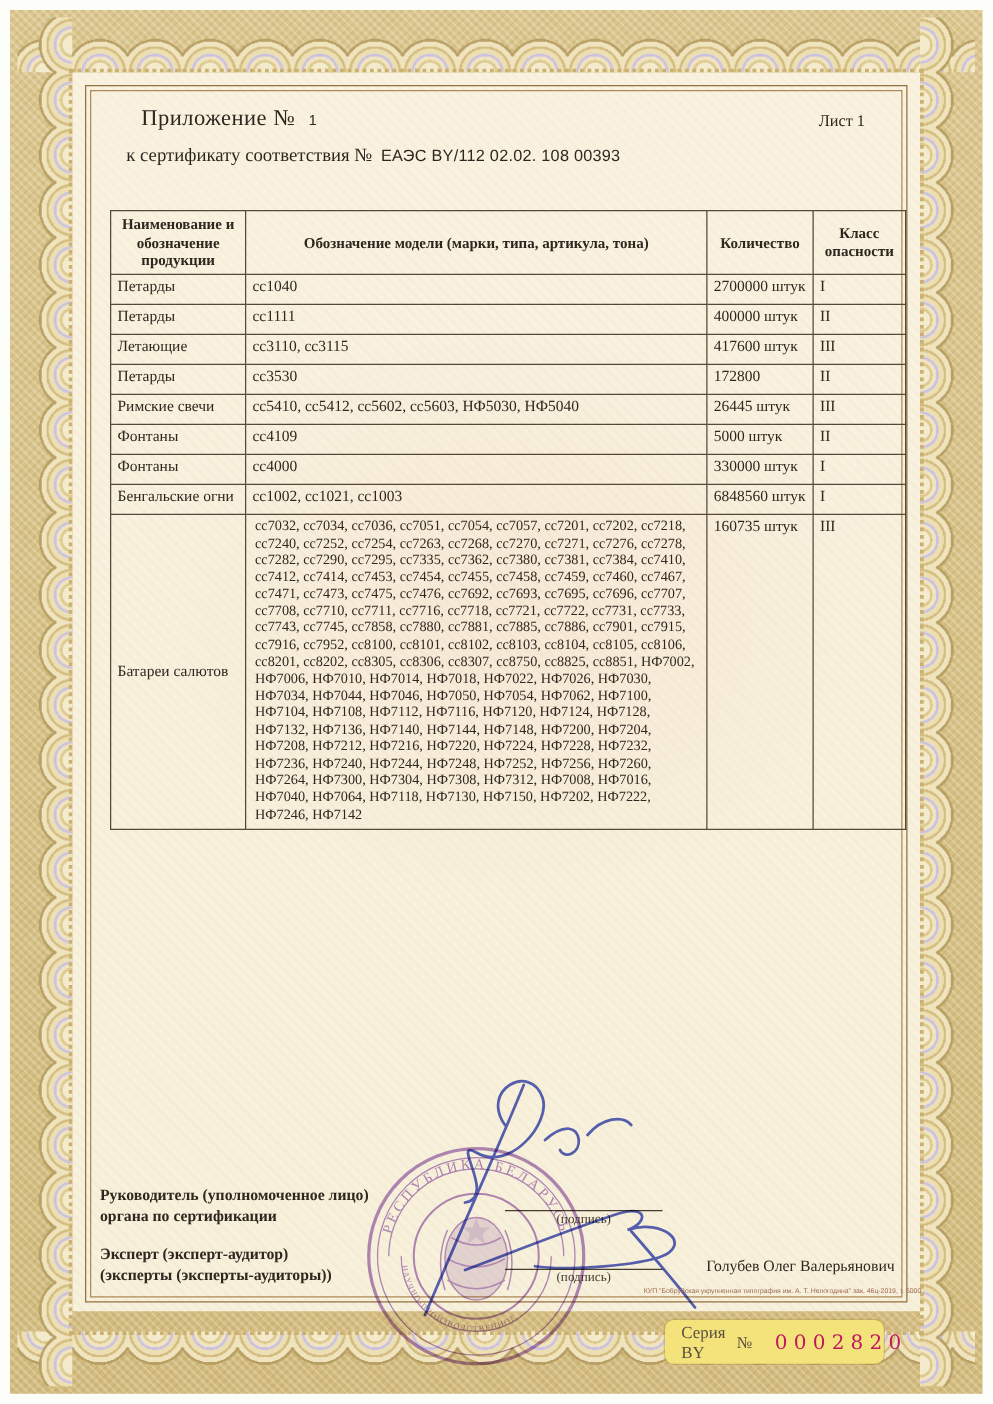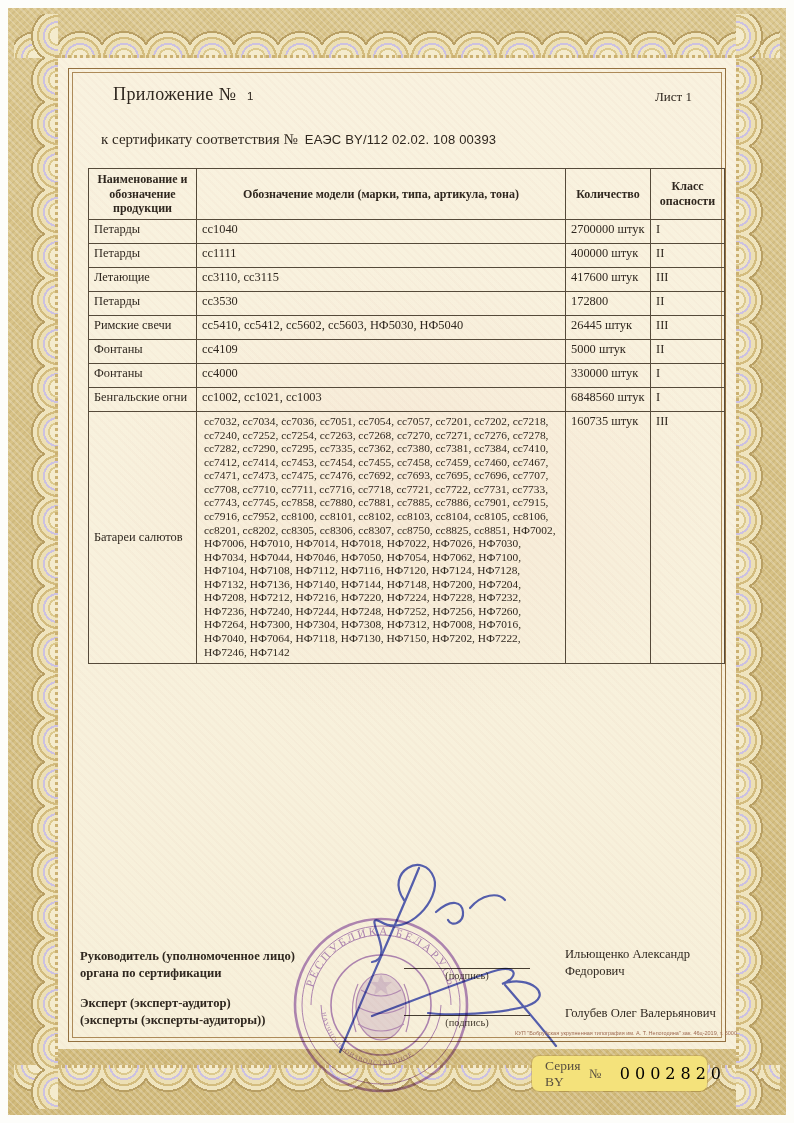--- a/index.html
+++ b/index.html
@@ -38,21 +38,21 @@
       linear-gradient(#f9f2df,#f7f0da);}
   .frame{position:absolute;left:68px;top:68px;right:68px;bottom:81px;border:1px solid #93703f;}
   .frame::before{content:"";position:absolute;inset:3px;border:1px solid #ad8a58;}
 
   
   .title-row{position:absolute;left:113px;top:84px;display:flex;align-items:baseline;gap:11px;}
   .title-label{font-size:18px;letter-spacing:.4px;}
   .title-value{font-family:"Liberation Sans","DejaVu Sans",sans-serif;font-size:11.5px;}
   .sheet-label{position:absolute;left:655px;top:89px;font-size:13px;}
   .cert-row{position:absolute;left:101px;top:117px;display:flex;align-items:baseline;gap:7px;}
-  .cert-label{font-size:15px;margin-top:14px;}
+  .cert-label{font-size:15px;}
   .cert-value{font-family:"Liberation Sans","DejaVu Sans",sans-serif;font-size:13px;letter-spacing:.2px;}
 
   
   table.products{position:absolute;left:88px;top:168px;width:636px;border-collapse:collapse;
     table-layout:fixed;border:1.5px solid #3f372c;}
   table.products th,table.products td{border:1px solid #554a3a;overflow:hidden;}
   table.products th{height:46px;font-size:12px;font-weight:bold;text-align:center;
     vertical-align:middle;padding:2px 4px;line-height:1.22;}
   table.products td{font-size:12.4px;padding:2px 4px 2px 5px;vertical-align:top;line-height:1.25;}
   table.products tr.row-std td{height:19px;}
@@ -78,21 +78,21 @@
   .ink{position:absolute;left:0;top:0;pointer-events:none;mix-blend-mode:multiply;}
 
   
   .fineprint{position:absolute;left:505px;top:1030px;width:232px;text-align:right;
     font-family:"Liberation Sans","DejaVu Sans",sans-serif;font-size:5.5px;color:#9e6a52;}
   .serial{position:absolute;left:532px;top:1056px;width:175px;height:35px;background:#f4e27b;
     border-radius:7px;box-shadow:0 0 0 1px rgba(176,146,58,.4);display:flex;align-items:center;
     padding:0 13px;box-sizing:border-box;}
   .serial .s-label{font-size:13.5px;color:#5a5140;}
   .serial .s-no{font-size:13px;color:#5a5140;margin-left:9px;}
-  .serial .s-number{margin-left:18px;font-size:16px;color:#000000;letter-spacing:5px;
+  .serial .s-number{margin-left:18px;font-size:16px;color:#be185d;letter-spacing:5px;
     font-family:"DejaVu Serif",serif;}
 </style>
 </head>
 <body>
 
 <div class="page">
 
   <div class="band">
     <div class="sc sc-h sc-top"></div>
     <div class="sc sc-h sc-bottom"></div>
@@ -185,24 +185,20 @@
         </tr>
       </tbody>
   </table>
 
   <div class="sig-label role1">
     <div>Руководитель (уполномоченное лицо)</div>
     <div>органа по сертификации</div>
   </div>
   <div class="sig-line line1"></div>
   <div class="sig-caption cap1">(подпись)</div>
-  <div class="sig-name name1">
-    <div>Ильющенко Александр</div>
-    <div>Федорович</div>
-  </div>
 
   <div class="sig-label role2">
     <div>Эксперт (эксперт-аудитор)</div>
     <div>(эксперты (эксперты-аудиторы))</div>
   </div>
   <div class="sig-line line2"></div>
   <div class="sig-caption cap2">(подпись)</div>
   <div class="sig-name name2">Голубев Олег Валерьянович</div>
 
   <svg class="stamp" width="186" height="186" viewBox="0 0 186 186">

